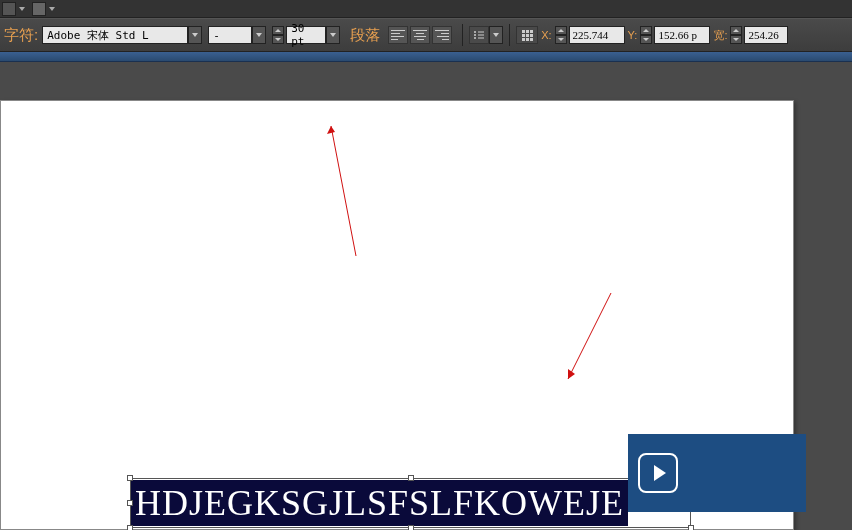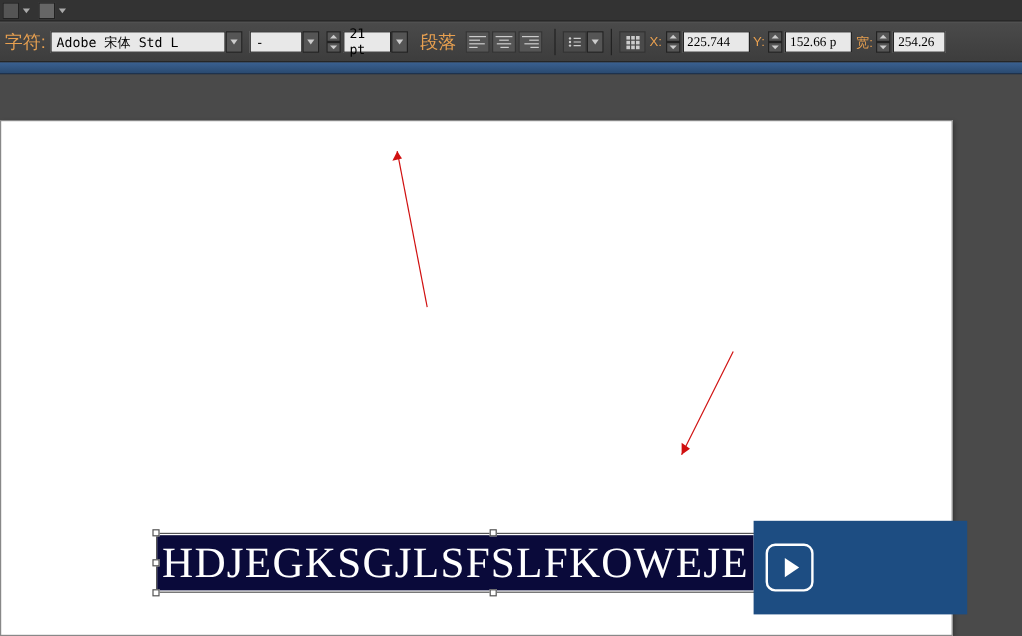--- a/index.html
+++ b/index.html
@@ -183,21 +183,21 @@
       left: 0;
       width: 794px;
       height: 430px;
       background: #fff;
       border: 1px solid #888;
       box-shadow: 2px 2px 4px rgba(0,0,0,0.3);
     }
     .text-frame {
       position: absolute;
       left: 130px;
-      top: 382px;
+      top: 416px;
       width: 561px;
       height: 50px;
       border: 1px solid #555;
       display: flex;
       align-items: center;
     }
     .text-selection {
       background: #0a0a3a;
       color: #fff;
       font-family: 'Times New Roman', serif;
@@ -290,21 +290,21 @@
   </div>
   <div class="select-wrap">
     <div class="select-box" style="width:44px">-</div>
     <div class="select-btn"></div>
   </div>
   <div class="spinner">
     <div class="spinner-up"></div>
     <div class="spinner-down"></div>
   </div>
   <div class="select-wrap">
-    <div class="select-box" style="width:40px">21 pt</div>
+    <div class="select-box" style="width:40px">30 pt</div>
     <div class="select-btn"></div>
   </div>
   <span class="label-orange" style="margin-left:4px">段落</span>
   <div class="align-group">
     <div class="align-btn align-left">
         <span></span>
         <span></span>
         <span></span>
         <span></span>
       </div>

